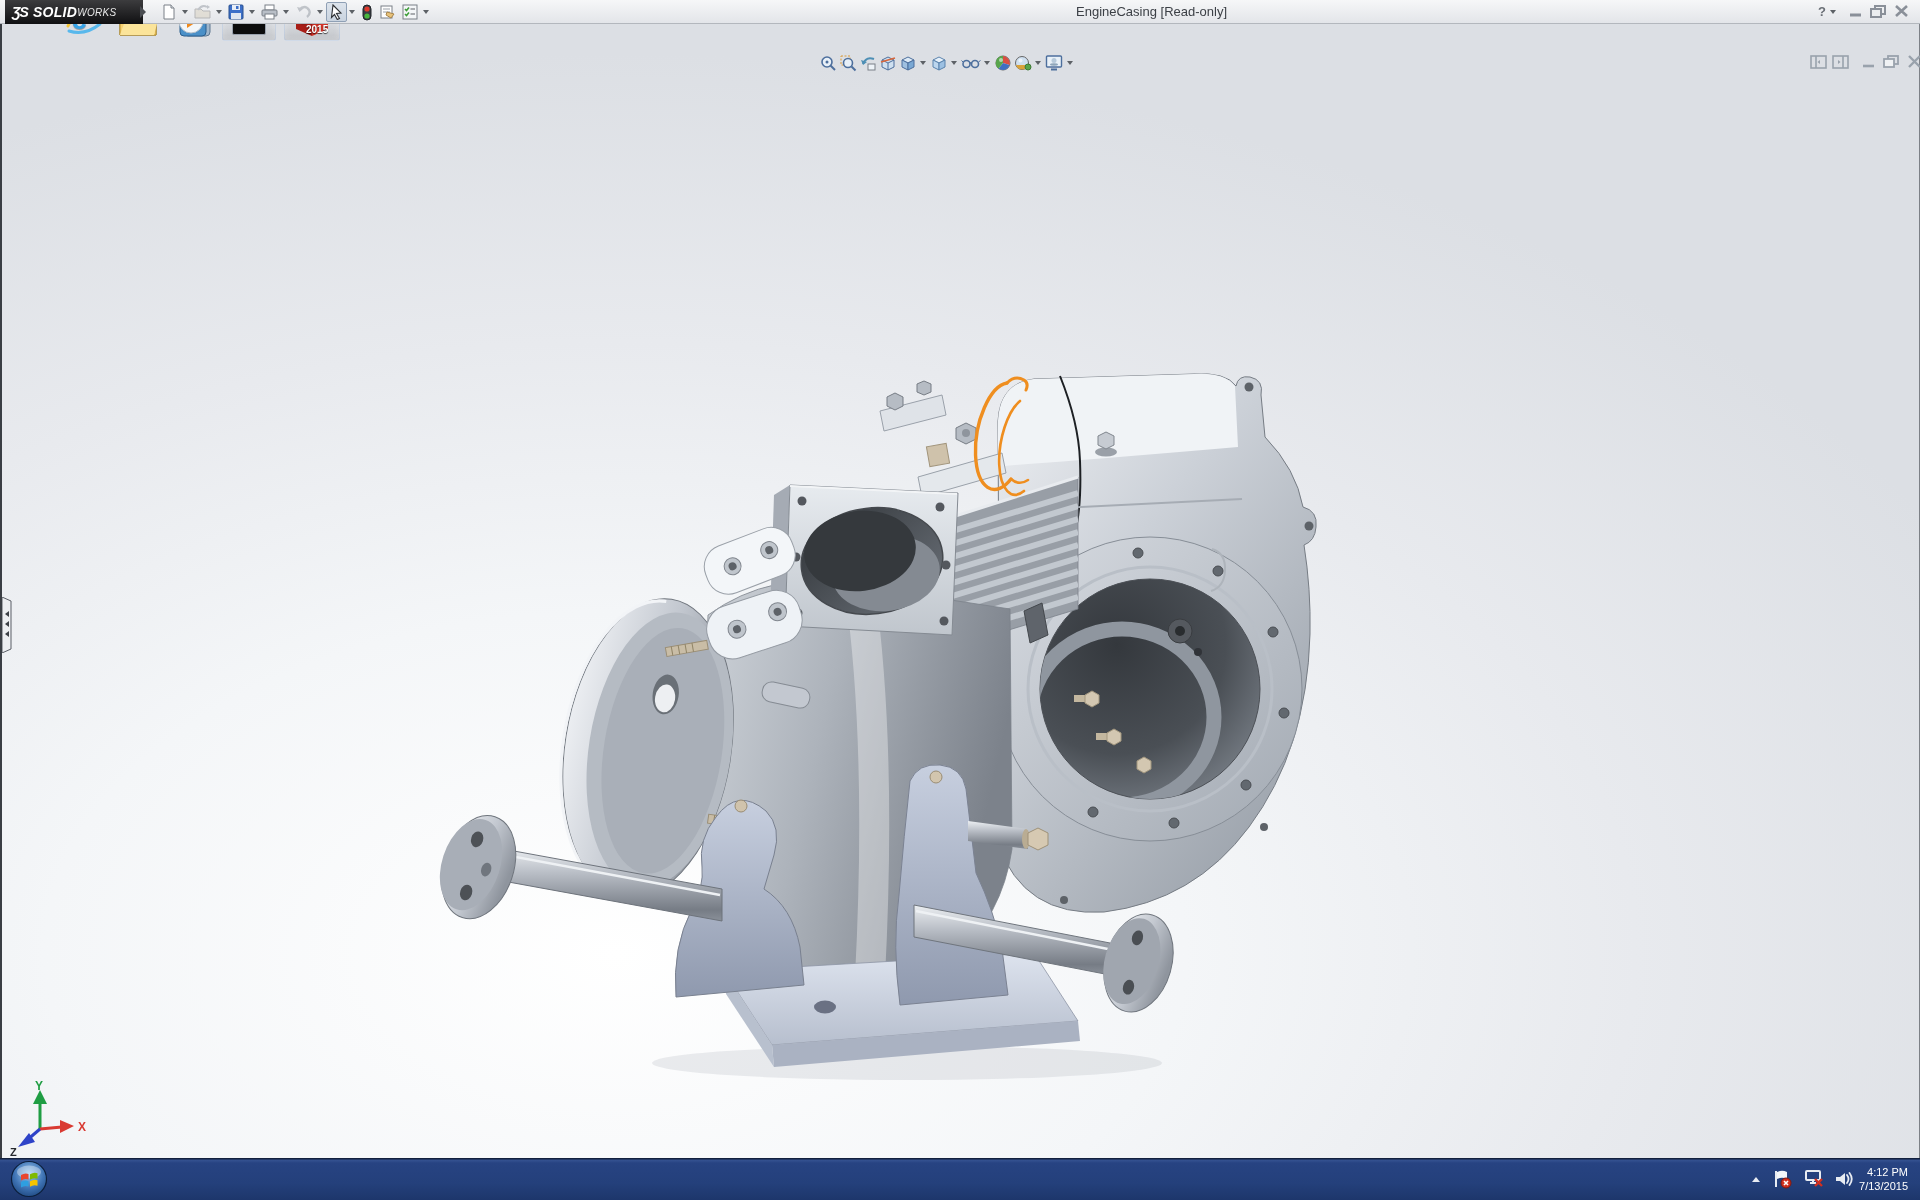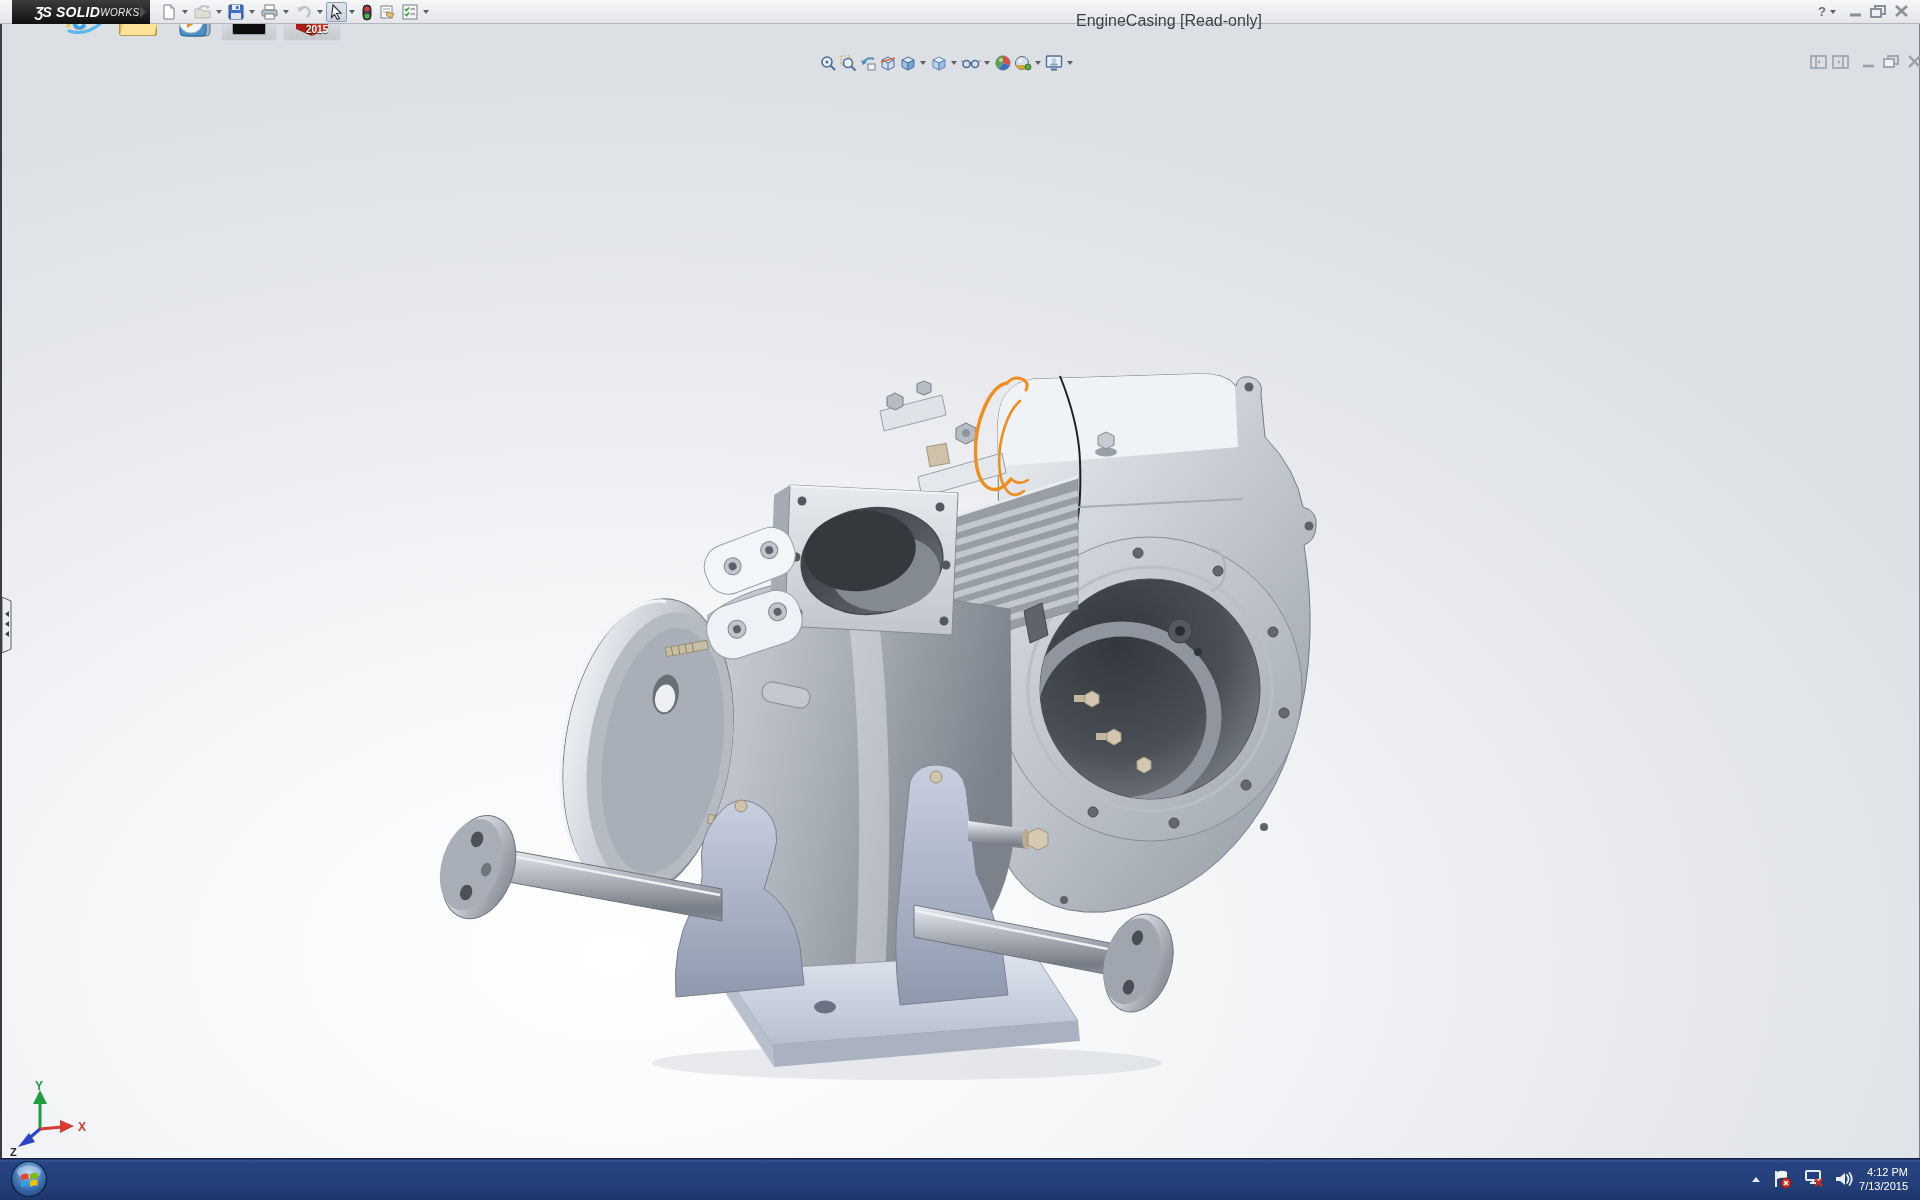--- a/index.html
+++ b/index.html
@@ -1,34 +1,34 @@
 <!DOCTYPE html>
 <html><head>
 <meta charset="utf-8">
 <style>
   html,body{margin:0;padding:0;width:1920px;height:1200px;overflow:hidden;
     font-family:"Liberation Sans",sans-serif;-webkit-font-smoothing:antialiased;}
   *{box-sizing:border-box;}
   
   .titlebar{position:absolute;left:0;top:0;width:1920px;height:24px;
     background:linear-gradient(#f6f7f8,#e3e5e9);border-bottom:1px solid #b3b7bd;z-index:50;}
-  .logoblock{position:absolute;left:12px;top:0;height:24px;width:138px;
-    background:linear-gradient(#3c3c3e,#101012);display:flex;align-items:center;padding-left:23px;color:#fff;}
+  .logoblock{position:absolute;left:5px;top:0;height:24px;width:138px;
+    background:linear-gradient(#3c3c3e,#101012);display:flex;align-items:center;padding-left:7px;color:#fff;}
   .logomark{font-style:italic;font-weight:700;font-size:14px;letter-spacing:-1px;margin-right:5px;}
   .logobold{font-weight:700;font-size:14px;font-style:italic;letter-spacing:.3px;}
   .logolight{font-weight:400;font-size:10px;font-style:italic;letter-spacing:.3px;color:#e8e8e8;}
   .logoflyout{position:absolute;left:140px;top:6px;width:0;height:0;
     border-left:6px solid #4a4d52;border-top:6px solid transparent;border-bottom:6px solid transparent;}
   .maintools{position:absolute;left:158px;top:1px;height:22px;display:flex;align-items:center;}
   .tbtn{height:20px;display:flex;align-items:center;padding:0 2px;border:1px solid transparent;border-radius:2px;}
   .tbtn.pressed{background:linear-gradient(#dde4ec,#c9d3df);border:1px solid #8fa0b5;border-color:#8fa0b5;}
   .tbtn.disabled{opacity:.55;}
   .dd{width:0;height:0;border-top:4px solid #5d6166;border-left:3.5px solid transparent;
     border-right:3.5px solid transparent;margin:0 3px 0 2px;}
-  .apptitle{position:absolute;left:1076px;top:12px;font-size:16px;color:#3c4046;}
+  .apptitle{position:absolute;left:1076px;top:4px;font-size:13px;color:#3c4046;}
   .winctrl{position:absolute;top:3px;display:flex;align-items:center;}
   .helpq{font-size:13px;font-weight:700;color:#6a6f76;margin-right:2px;}
   
   .viewport{position:absolute;left:0;top:24px;width:1920px;height:1134px;
     background:radial-gradient(ellipse 1500px 900px at 32% 82%, #ffffff 0%, #f4f6f8 38%, #e8eaee 68%, #dcdfe4 100%);
     border-left:2px solid #3a3e44;border-right:1px solid #7d8187;}
   .headsup{position:absolute;left:816px;top:29px;display:flex;align-items:center;z-index:40;}
   .hbtn{height:19px;display:flex;align-items:center;padding:0 1px;}
   .docctrl{position:absolute;left:1806px;top:30px;display:flex;align-items:center;z-index:40;}
   .modelsvg{position:absolute;left:0;top:25px;}

